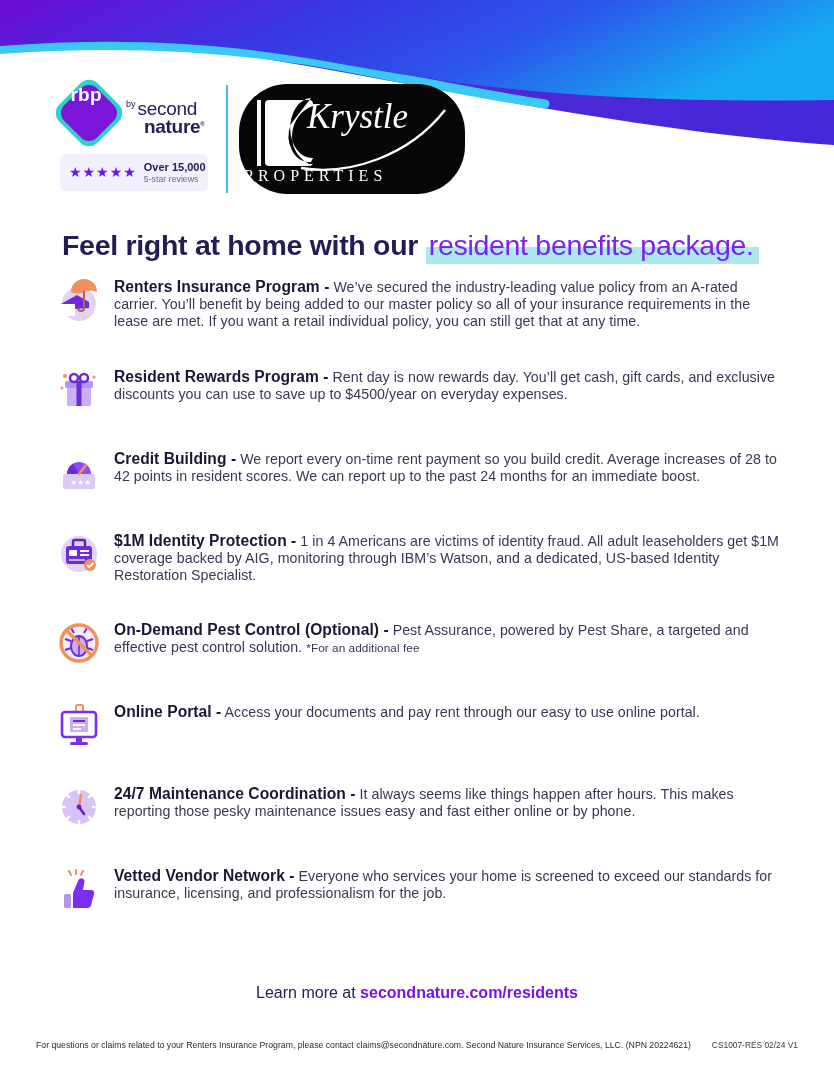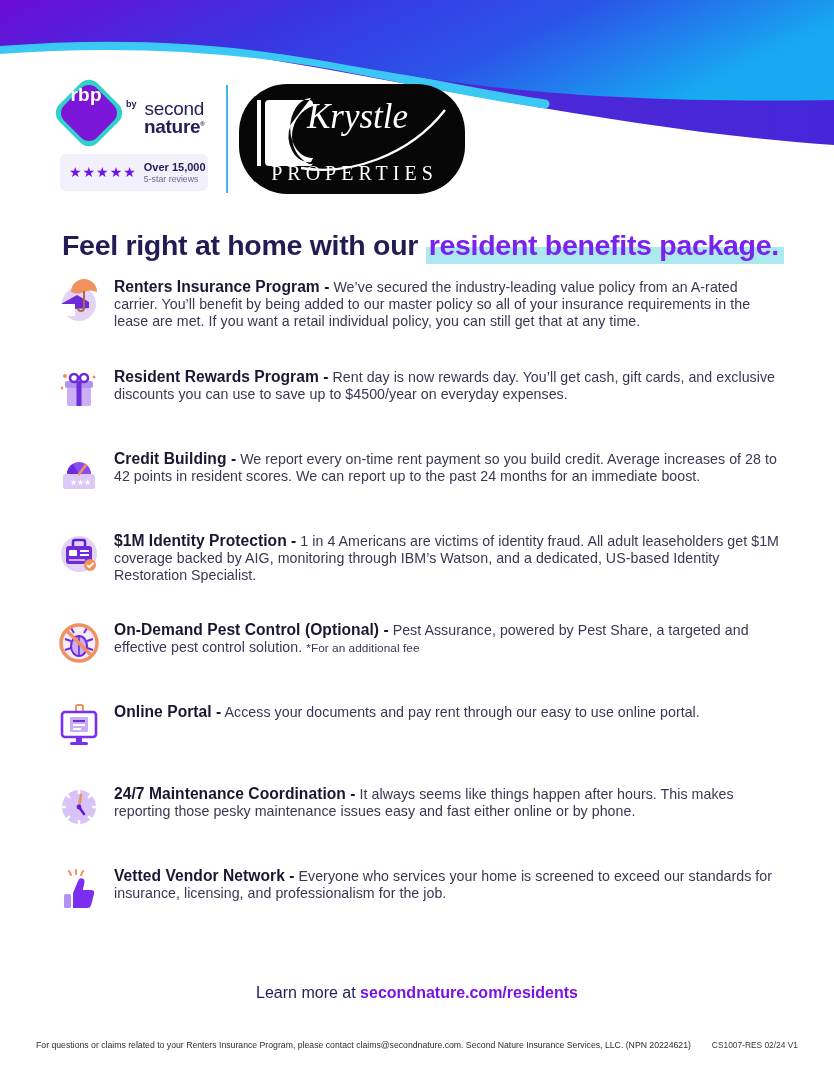--- a/index.html
+++ b/index.html
@@ -20,40 +20,40 @@
   
   .logo-row { position:absolute; top:84px; left:60px; display:flex; align-items:flex-start; gap:0; }
   .rbp-block { width:152px; }
   .rbp-top { display:flex; align-items:center; gap:8px; }
   .rbp-badge { position:relative; width:58px; height:58px; flex-shrink:0; }
   .rbp-teal { position:absolute; left:2px; top:2px; right:2px; bottom:2px; background:#2fd1c8; border-radius:12px; transform:rotate(45deg); }
   .rbp-purple { position:absolute; left:6px; top:6px; right:6px; bottom:6px; background:#7b16d8; border-radius:11px; transform:rotate(45deg); }
   .rbp-text { position:absolute; inset:0; display:flex; align-items:flex-start; justify-content:center; color:#fff; font-weight:800; font-size:19px; letter-spacing:0.3px; }
   .rbp-text sup { font-size:6px; margin-left:1px; }
   .brand-name { color:#232158; line-height:0.92; text-align:left; margin-top:10px; }
-  .brand-by { font-size:9px; font-weight:700; vertical-align:top; margin-right:8px; color:#232158;text-align:right; }
+  .brand-by { font-size:9px; font-weight:400; vertical-align:top; margin-right:2px; color:#232158;text-align:right; }
   .brand-l1 { font-size:19px; font-weight:400; letter-spacing:-0.3px; display:inline;margin-top:12px; }
   .brand-l2 { font-size:19px; font-weight:800; letter-spacing:-0.3px; margin-left:18px; display:block; }
   .brand-l2 sup { font-size:6px; }
   .reviews-badge { margin-top:12px; background:#f2f0fa; border-radius:6px; padding:7px 9px; display:flex; align-items:center; gap:7px; width:148px; }
   .stars { color:#6d15ef; font-size:14px; letter-spacing:1px; white-space:nowrap; }
   .reviews-text { line-height:1.15; }
   .reviews-title { font-size:11px; font-weight:700; color:#232158; white-space:nowrap; }
   .reviews-sub { font-size:8.8px; color:#6b6890; white-space:nowrap; }
 
   .logo-divider { width:2px; height:108px; background:#45b8ea; margin:1px 3px 0 14px; flex-shrink:0; }
 
   .krystle-box { position:relative; width:226px; height:110px; background:#070707; border-radius:48px; margin-left:8px; color:#fff; overflow:hidden; flex-shrink:0; }
   .krystle-swash { position:absolute; inset:0; }
   .krystle-name { position:absolute; left:68px; top:13px; font-family:"Liberation Serif", serif; font-style:italic; font-size:35px; font-weight:400; letter-spacing:0px; }
-  .krystle-sub { position:absolute; left:0; right:0; bottom:9px; text-align:center; font-family:"Liberation Serif", serif; font-size:20px; letter-spacing:5px; text-indent:5px; }
+  .krystle-sub { position:absolute; left:0; right:0; bottom:9px; font-family:"Liberation Serif", serif; font-size:16px; letter-spacing:5px; text-indent:5px; }
 
   
   .headline { position:absolute; top:229px; left:62px; width:760px; font-size:28.5px; font-weight:600; color:#211d52; letter-spacing:-0.3px; white-space:nowrap; }
-  .headline .hl { color:#7a22ee; font-weight:700; background:linear-gradient(180deg, rgba(0,0,0,0) 52%, #ace9ef 52%); padding:0 5px 3px 3px;text-align:center; }
+  .headline .hl { color:#7a22ee; font-weight:400; background:linear-gradient(180deg, rgba(0,0,0,0) 52%, #ace9ef 52%); padding:0 5px 3px 3px;text-align:center; }
 
   
   .benefits { position:absolute; top:278px; left:57px; width:726px; display:flex; flex-direction:column; gap:38px; }
   .benefit { display:flex; gap:13px; align-items:flex-start; }
   .benefit-icon { width:44px; height:44px; flex-shrink:0; }
   .benefit-body { font-size:14.2px; line-height:16.9px; color:#3b3752; letter-spacing:0.05px; padding-top:1px; }
   .benefit-title { font-size:15.6px; font-weight:700; color:#1b1733; }
   .benefit-note { font-size:11.8px; color:#3b3752; }
 
   

